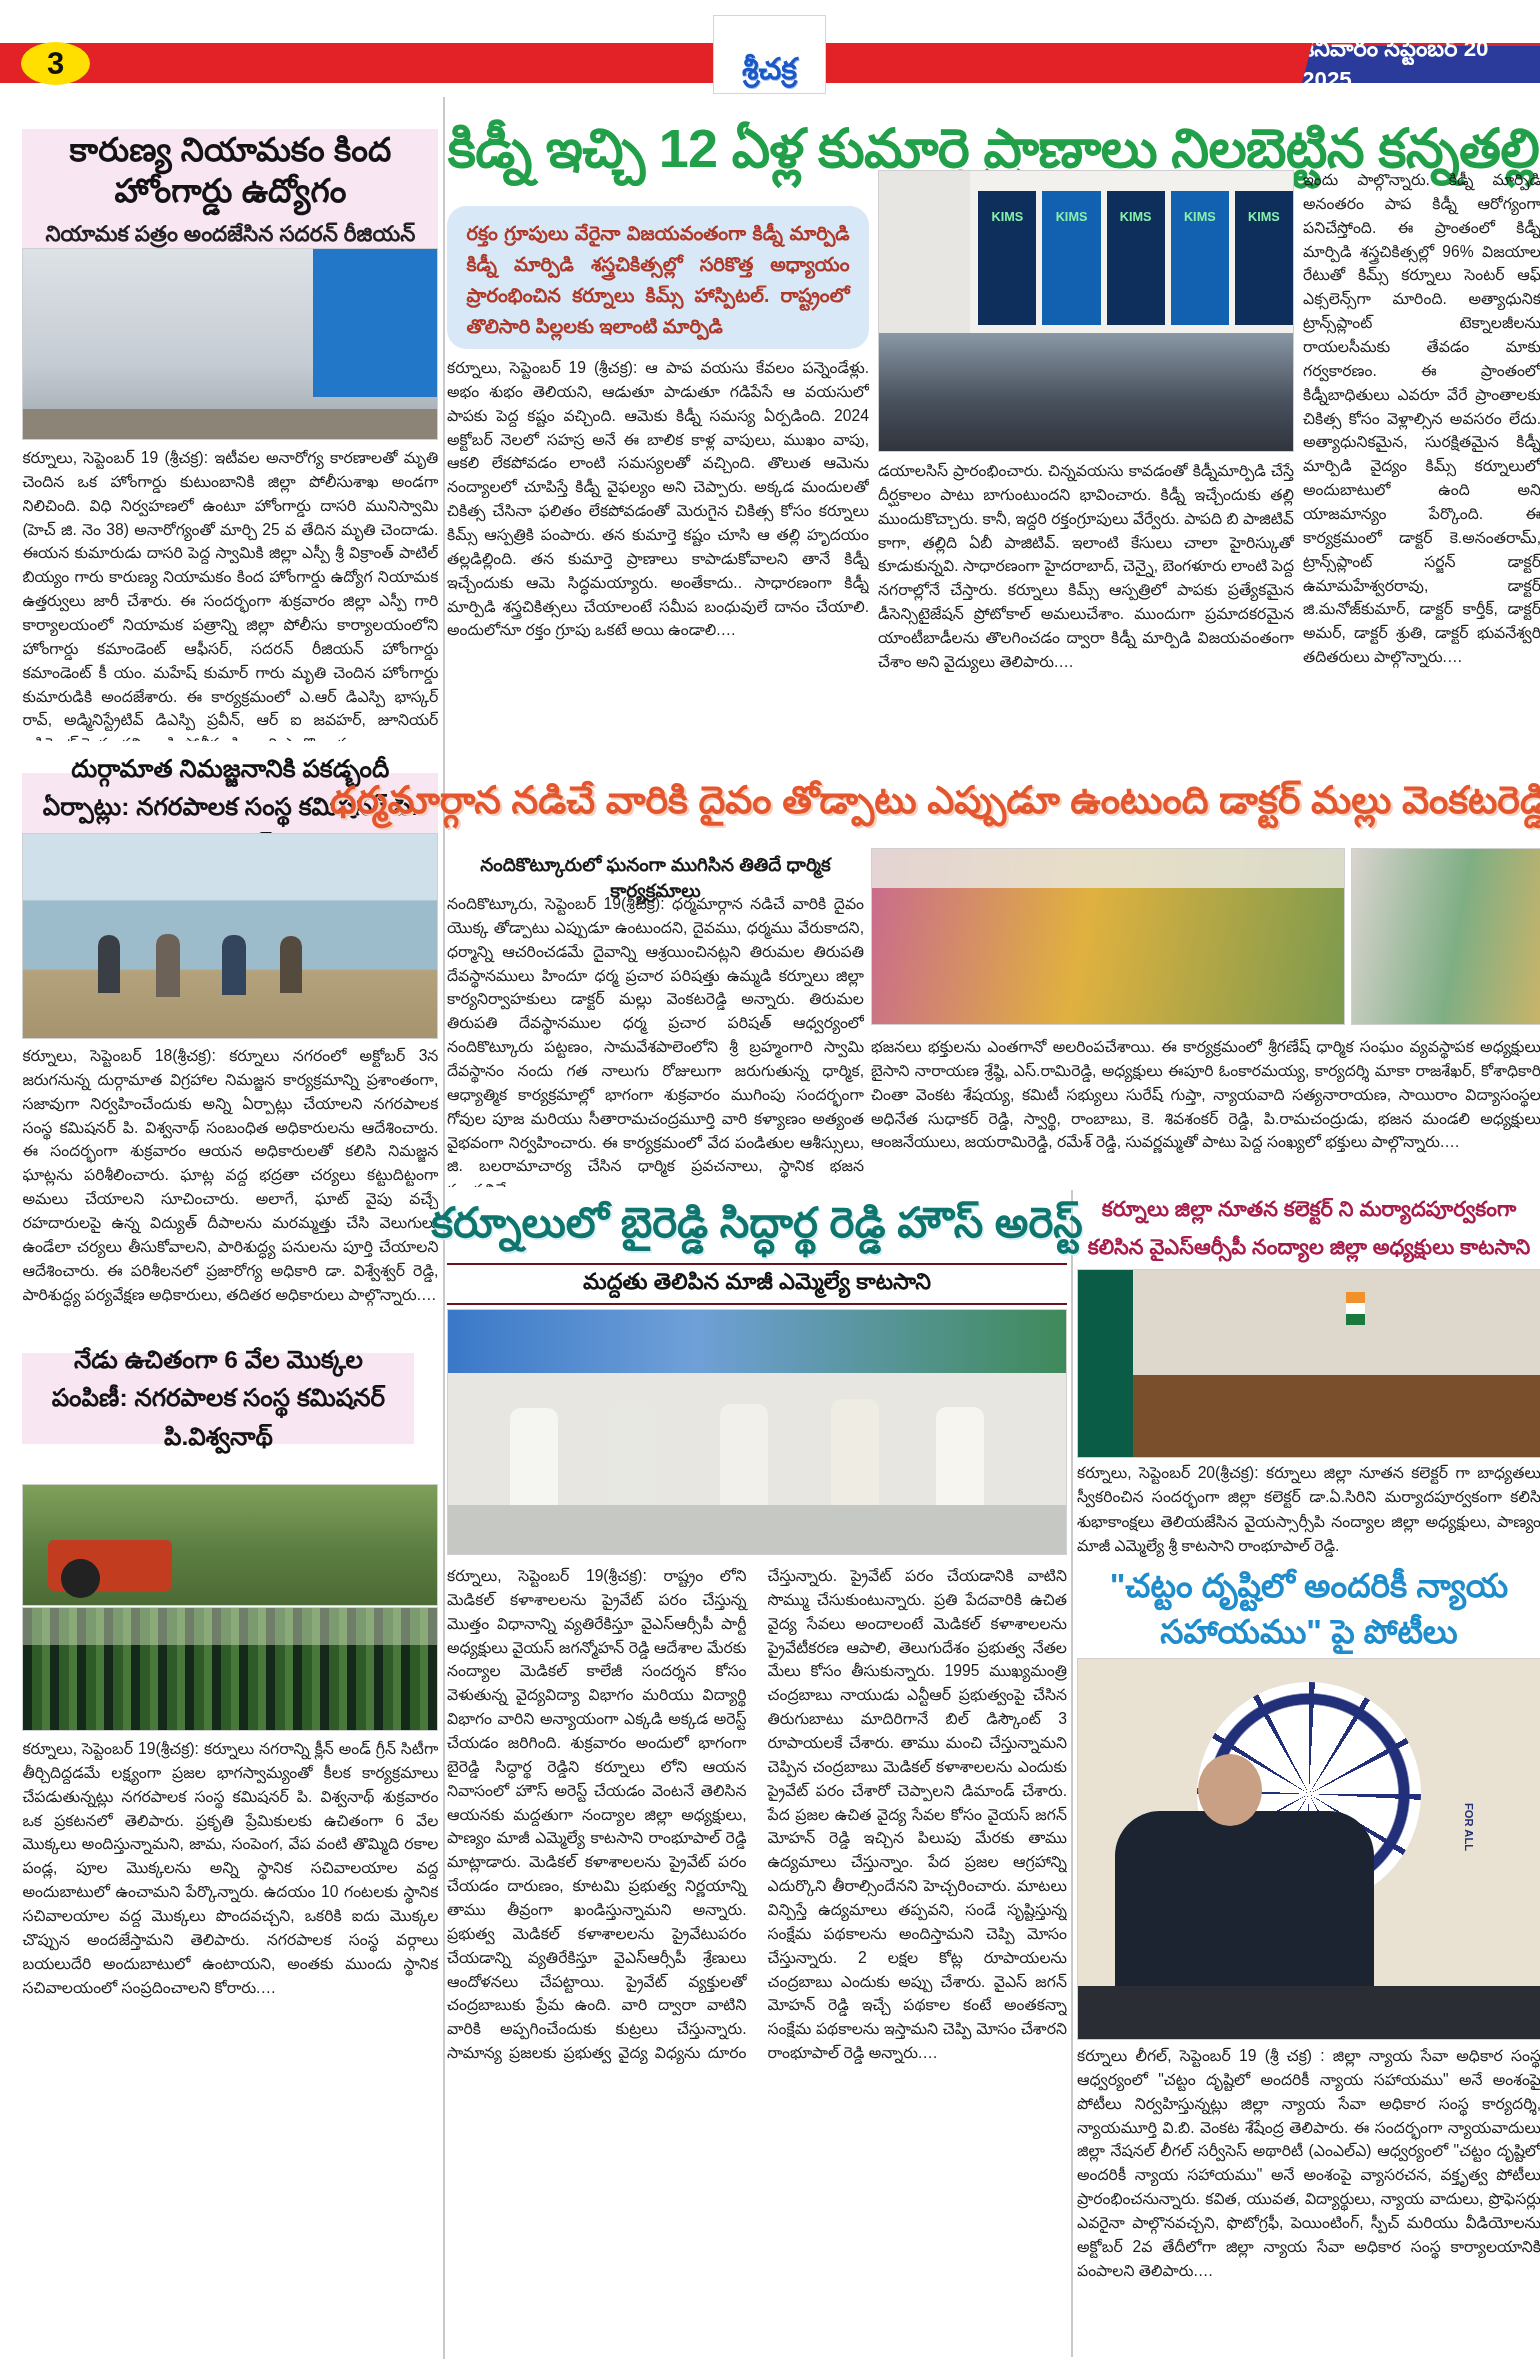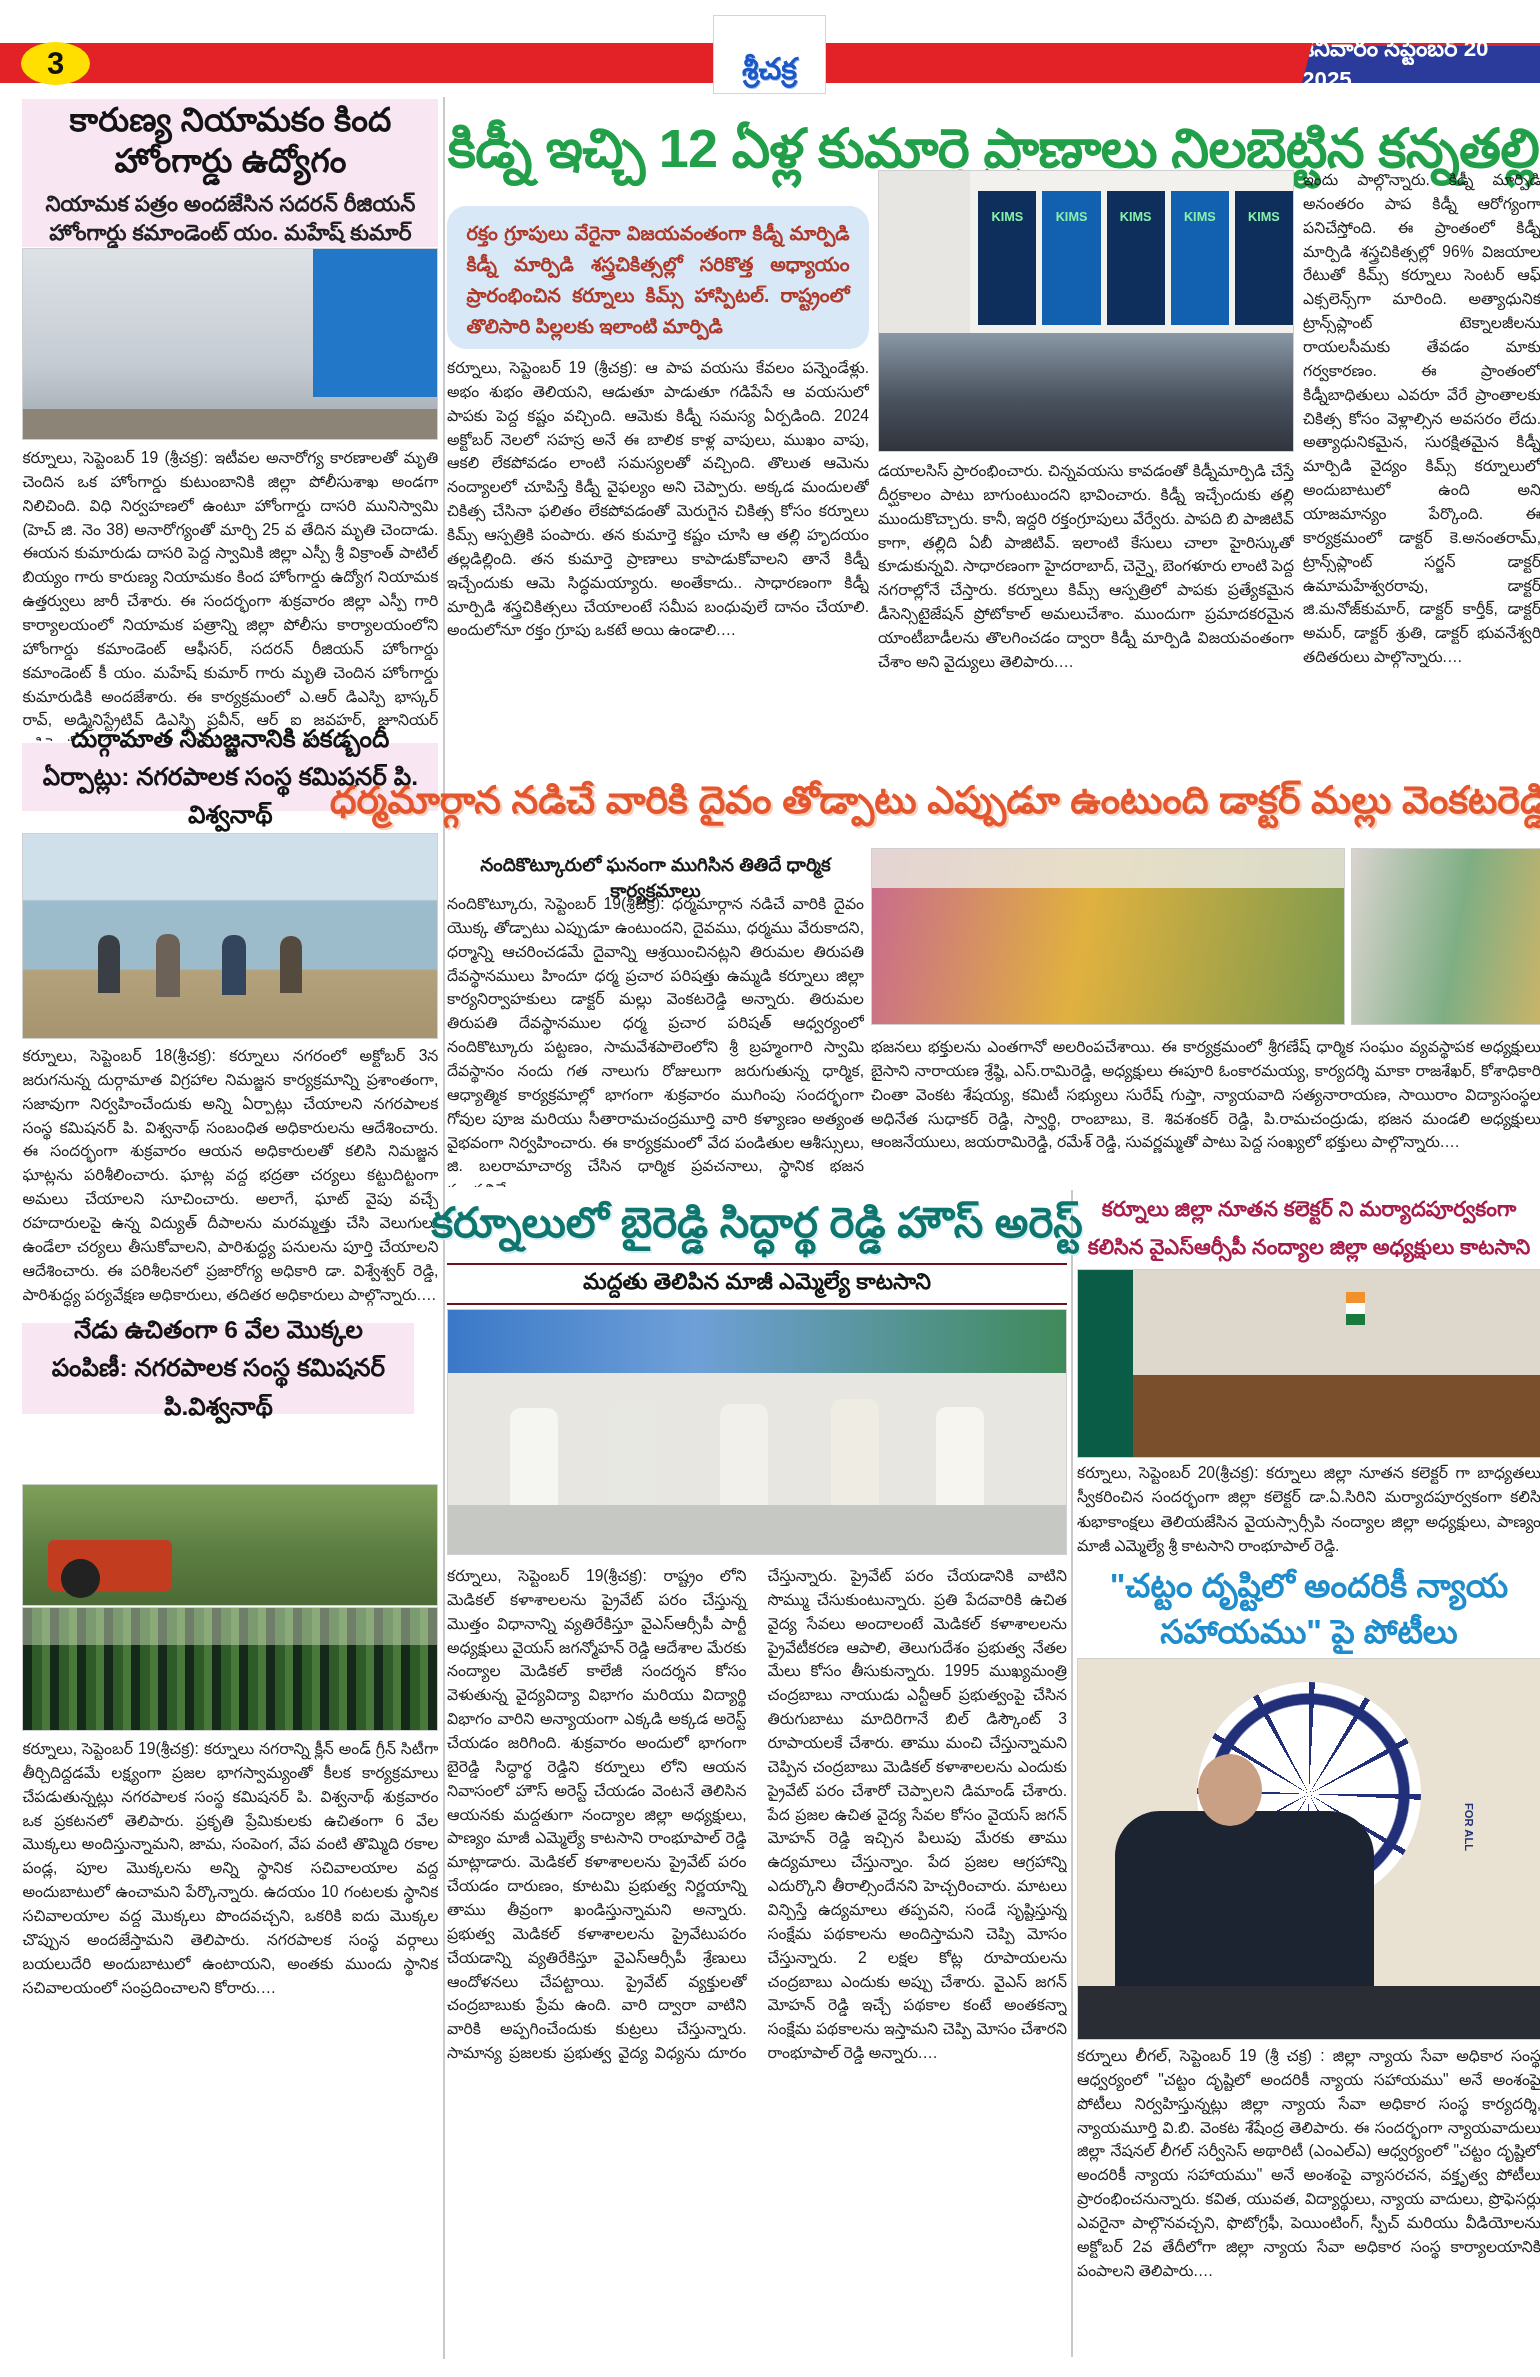--- a/index.html
+++ b/index.html
@@ -23,21 +23,21 @@
 
   
   .vline { width:1.5px; background:#c9c9c9; }
   .body-text { font-size:15.7px; line-height:1.52; color:#1c1c1c; text-align:justify; overflow:hidden; }
   .caption-text { font-size:15.7px; line-height:1.55; color:#1c1c1c; text-align:justify; overflow:hidden; }
   .photo { overflow:hidden; border:0.7px solid #cfcfcf; }
   .fig { position:absolute; border-radius:10.4px 10.4px 0 0; }
 
   
   .pinkbox { background:#f8e6f2; display:flex; flex-direction:column; align-items:center; justify-content:center;
-             text-align:center; padding:6px 10.4px; }
+             text-align:center; padding:6px 10.4px;margin-top:30px; }
   .pink-h1 { font-size:33px; font-weight:800; color:#141414; line-height:1.25; }
   .pink-sub { font-size:21.6px; font-weight:600; color:#222; line-height:1.35; margin-top:7.5px;text-align:center; }
   .pink-h2 { font-size:24.6px; font-weight:800; color:#141414; line-height:1.55; }
 
   
   .green-headline { left:446px; top:110px; width:1095px; height:89px; color:#21a049;
                     font-size:54px; font-weight:800; text-align:center; letter-spacing:-0.7px;
                     display:flex; align-items:center; justify-content:center; white-space:nowrap; }
   .leadbox { left:447px; top:206px; width:422px; height:143px; background:#d9e8f7; border-radius:19.4px;
              padding:12px 19.4px; color:#b03a2a; font-size:19.4px; line-height:1.6; font-weight:600;

